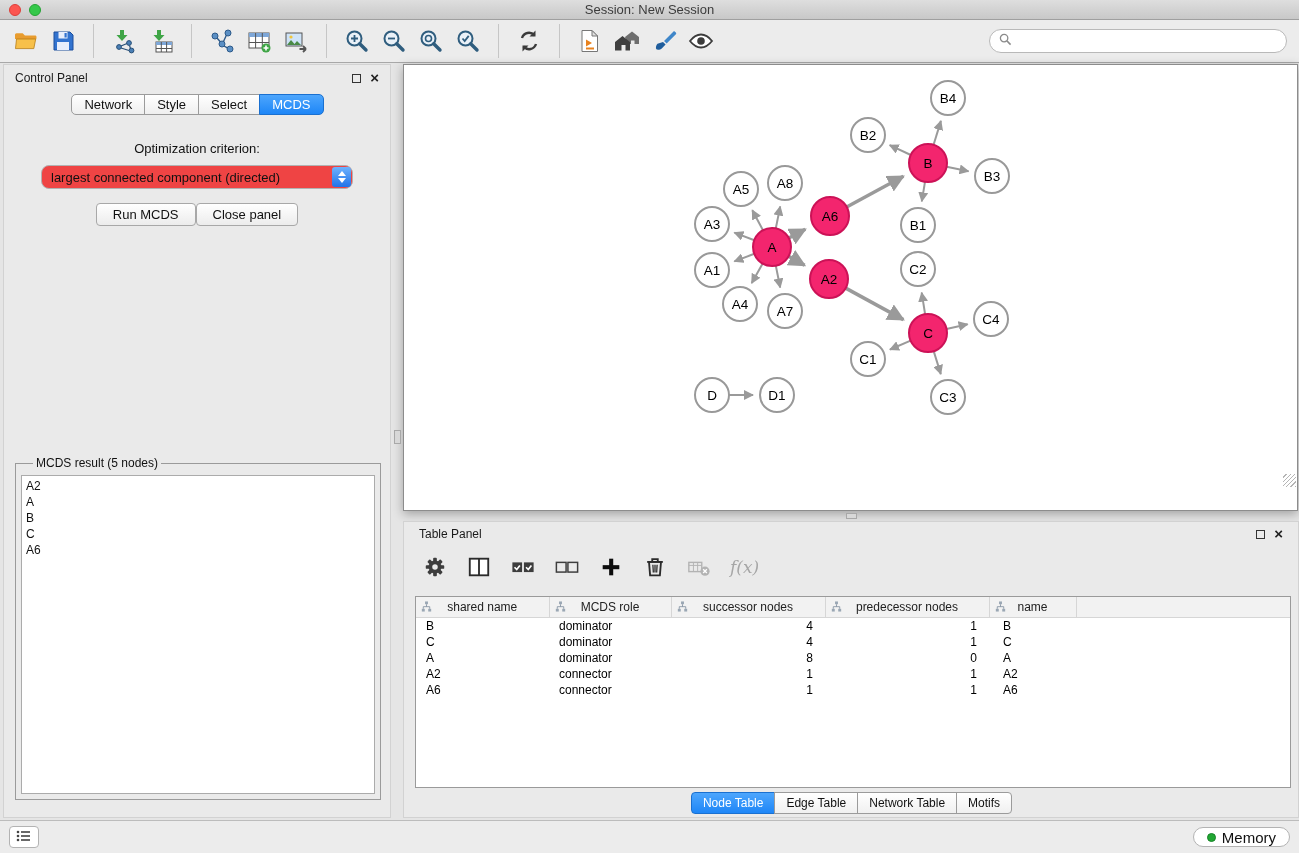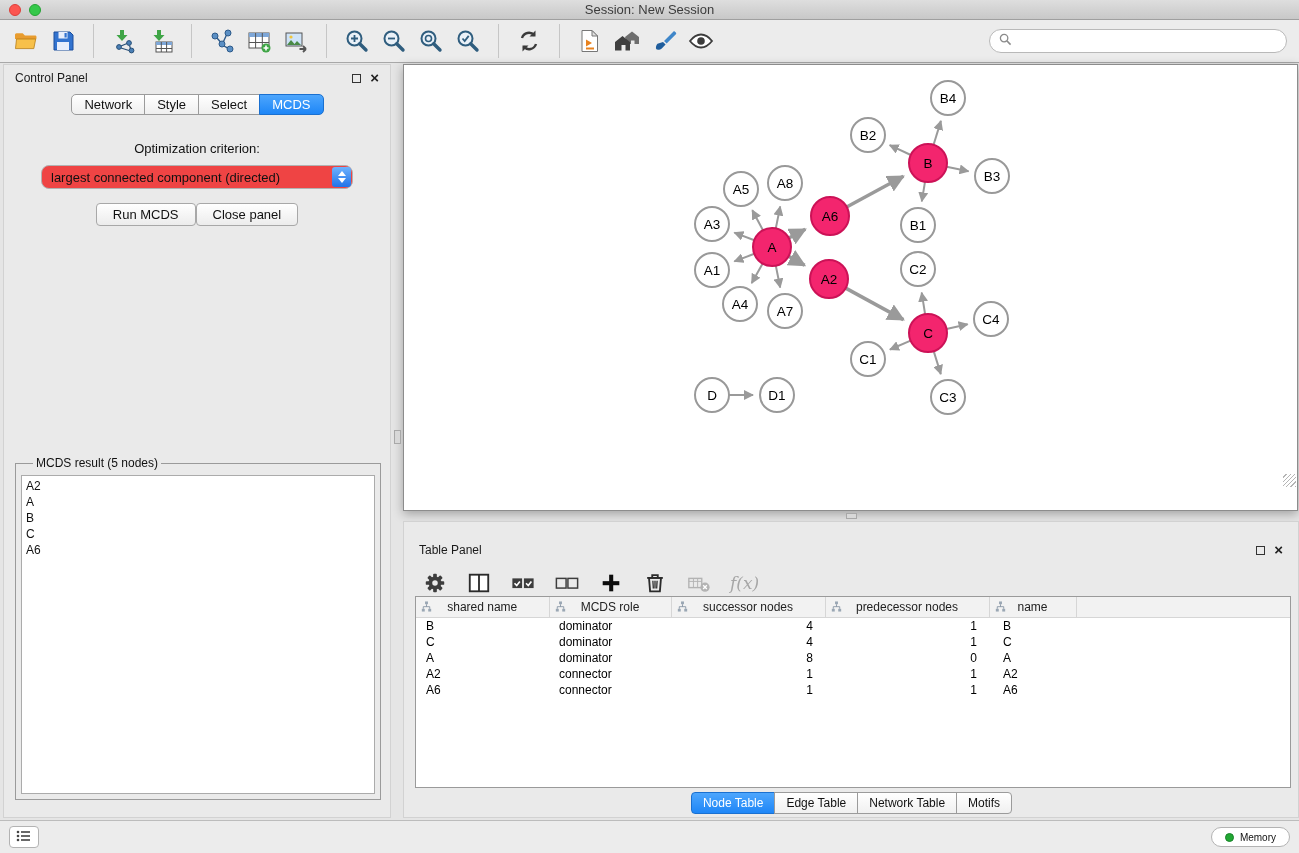--- a/index.html
+++ b/index.html
@@ -65,21 +65,21 @@
   .nw-lights { position:absolute; left:8px; top:5px; display:flex; gap:7px; }
   .nw-lights .light { width:11px; height:11px; }
   .nw-canvas { position:relative; width:893px; height:423px; background:#fff; }
   .nw-canvas svg { position:absolute; left:0; top:0; }
   .nw-canvas svg text { font-family:"Liberation Sans","DejaVu Sans",sans-serif; }
   .resize-corner { position:absolute; right:1px; bottom:1px; width:13px; height:13px;
     background:repeating-linear-gradient(135deg, transparent 0 2px, #b5b5b5 2px 3px); }
 
   
   .table-panel { position:absolute; left:403px; top:521px; width:896px; height:297px; background:#eaeaea; border:1px solid #d2d2d2; }
-  .tp-header { height:24px; display:flex; align-items:center; padding:0 15px; font-size:12px; color:#1a1a1a;margin-top:16px; }
+  .tp-header { height:24px; display:flex; align-items:center; padding:0 15px; font-size:12px; color:#1a1a1a; }
   .tp-toolbar { height:42px; display:flex; align-items:center; padding:0 18px; gap:18px; }
   .tpi { width:26px; height:26px; display:flex; align-items:center; justify-content:center; }
   .tpi svg { width:24px; height:24px; }
   .fx { font-family:"DejaVu Serif","Liberation Serif",serif; font-style:italic; font-size:17px; color:#a6a6a6; }
   .table-wrap { position:absolute; left:11px; right:7px; top:74px; height:192px; background:#fff;
     border:1px solid #9a9a9a; overflow:hidden; }
   table.nodes { border-collapse:collapse; width:100%; table-layout:fixed; font-size:12px; }
   table.nodes th { position:relative; background:#f2f2f2; border:1px solid #d6d6d6; border-top:none;
     font-weight:normal; height:20px; color:#222; }
   table.nodes th:first-child { border-left:none; } table.nodes th:last-child { border-right:none; }
@@ -98,21 +98,21 @@
   
   .splitter-h { position:absolute; left:846px; top:513px; width:11px; height:6px; background:#d8d8d8; border:1px solid #a8a8a8; }
   .splitter-v { position:absolute; left:394px; top:430px; width:7px; height:14px; background:#d8d8d8; border:1px solid #a8a8a8; }
 
   
   .status-bar { position:absolute; left:0; top:820px; width:100%; height:33px; background:#ececec;
     border-top:1px solid #bcbcbc; display:flex; align-items:center; padding:0 9px; }
   .status-left-btn { width:30px; height:22px; background:#fff; border:1px solid #b3b3b3; border-radius:4px;
     display:flex; align-items:center; justify-content:center; }
   .memory-btn { margin-left:auto; height:20px; background:#fff; border:1px solid #b3b3b3; border-radius:11px;
-    display:flex; align-items:center; gap:6px; padding:0 13px; font-size:10px; color:#111; }
+    display:flex; align-items:center; gap:6px; padding:0 13px; font-size:15px; color:#111; }
   .memory-dot { width:9px; height:9px; border-radius:50%; background:#21a733; border:1px solid #178327; }
 </style>
 </head>
 <body>
 
 <div id="app">
 
   <div class="titlebar">
     <div class="lights">
       <span class="light red"></span>

